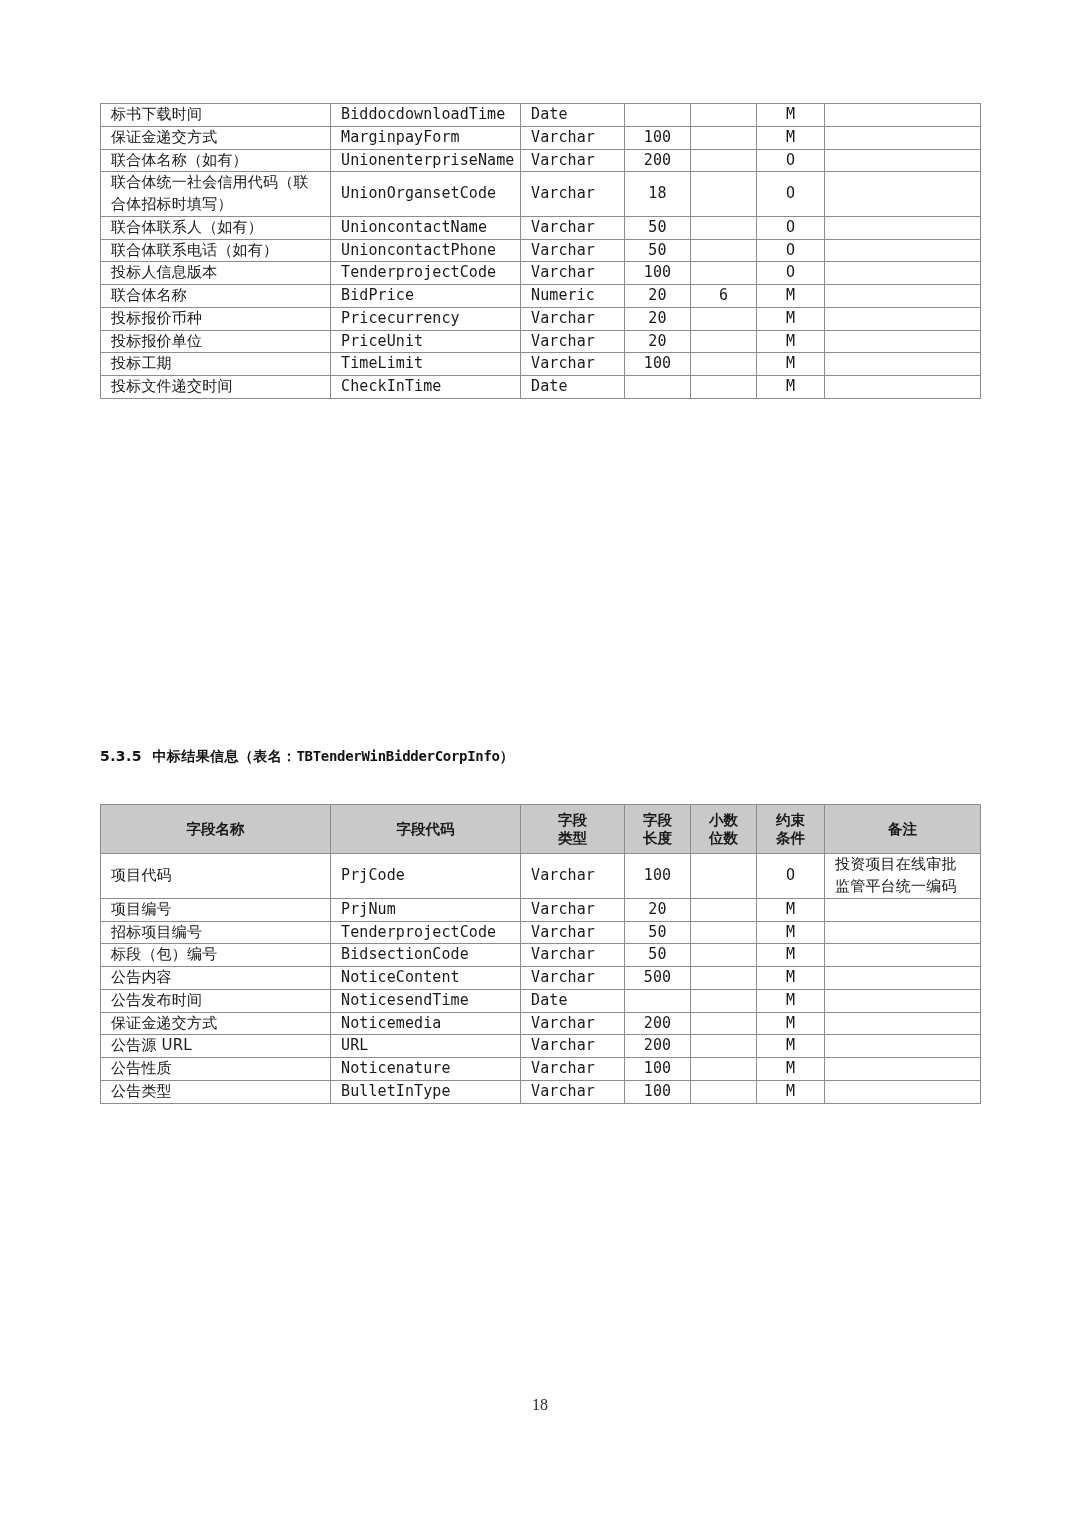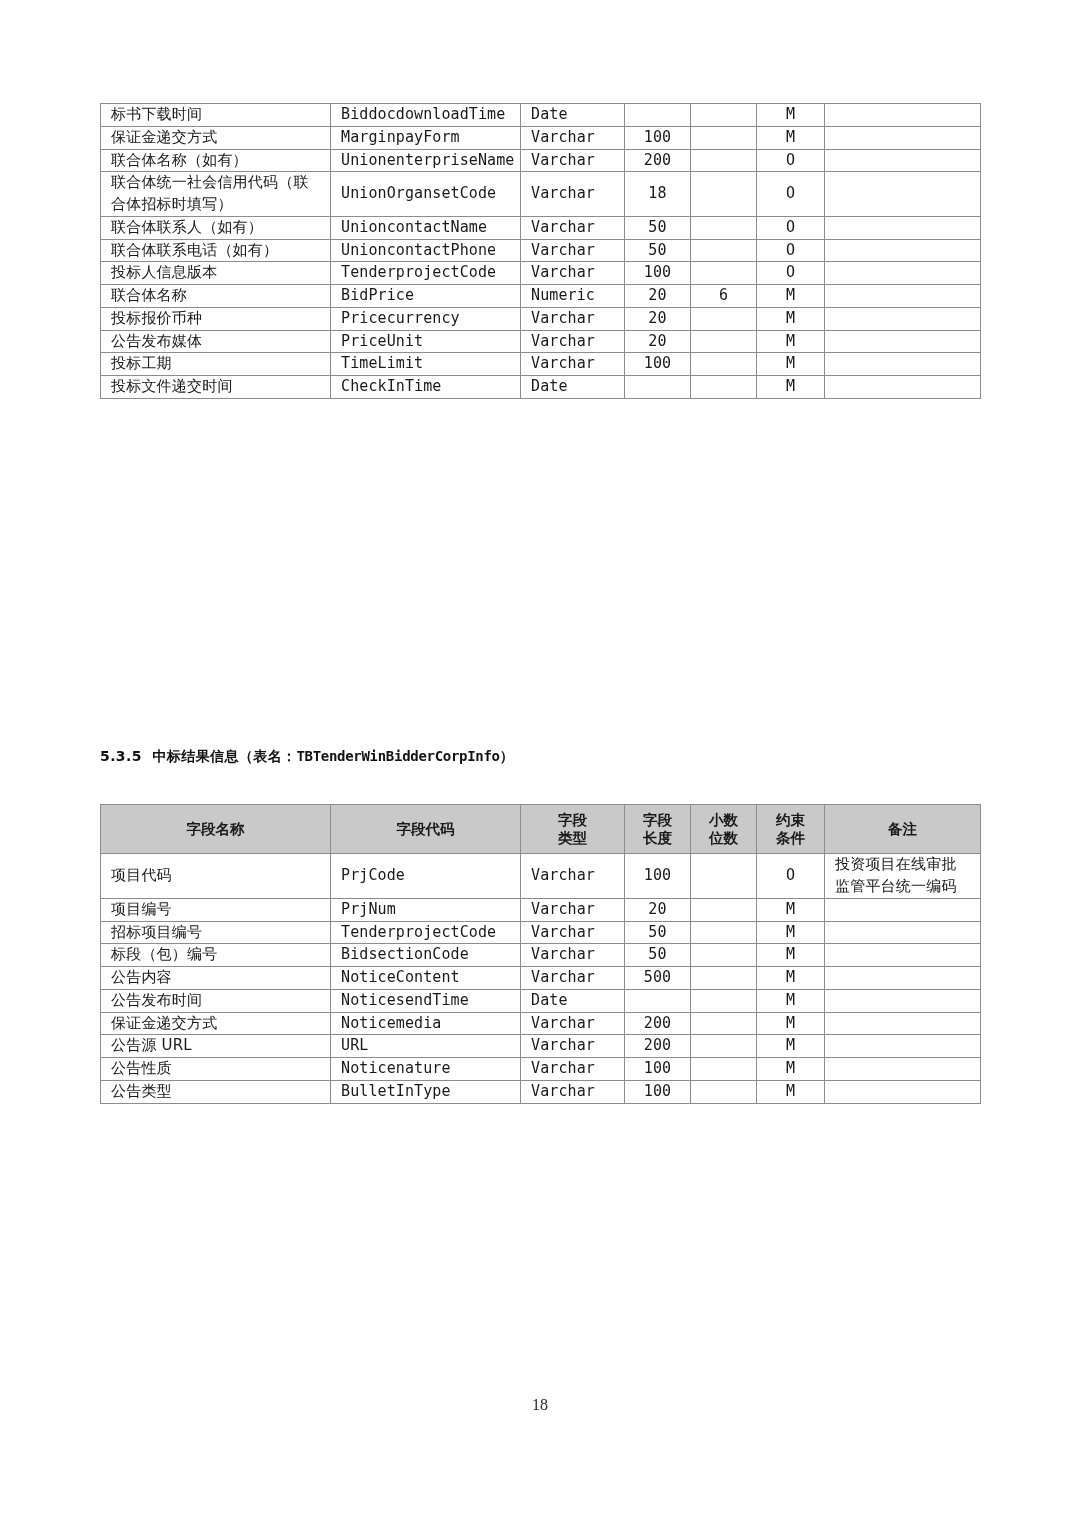--- a/index.html
+++ b/index.html
@@ -203,21 +203,21 @@
         <tr>
           <td class="cell-cn lft">投标报价币种</td>
           <td class="cell-mono lft">Pricecurrency</td>
           <td class="cell-mono lft">Varchar</td>
           <td class="cell-mono ctr">20</td>
           <td class="cell-mono ctr"></td>
           <td class="cell-mono ctr">M</td>
           <td class="cell-cn lft"></td>
         </tr>
         <tr>
-          <td class="cell-cn lft">公告发布媒体</td>
+          <td class="cell-cn lft">投标报价单位</td>
           <td class="cell-mono lft">PriceUnit</td>
           <td class="cell-mono lft">Varchar</td>
           <td class="cell-mono ctr">20</td>
           <td class="cell-mono ctr"></td>
           <td class="cell-mono ctr">M</td>
           <td class="cell-cn lft"></td>
         </tr>
         <tr>
           <td class="cell-cn lft">投标工期</td>
           <td class="cell-mono lft">TimeLimit</td>

